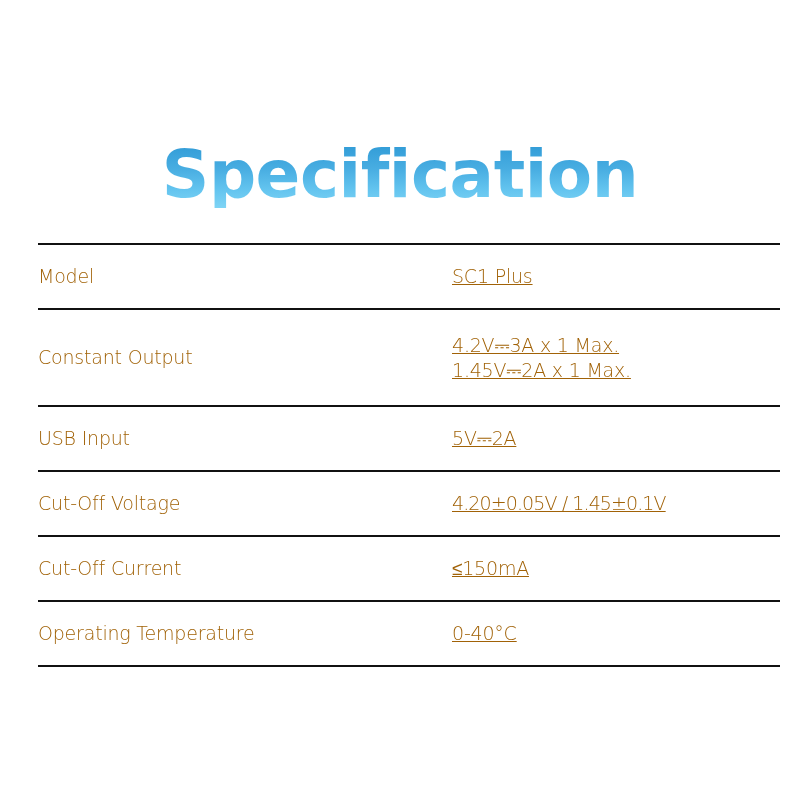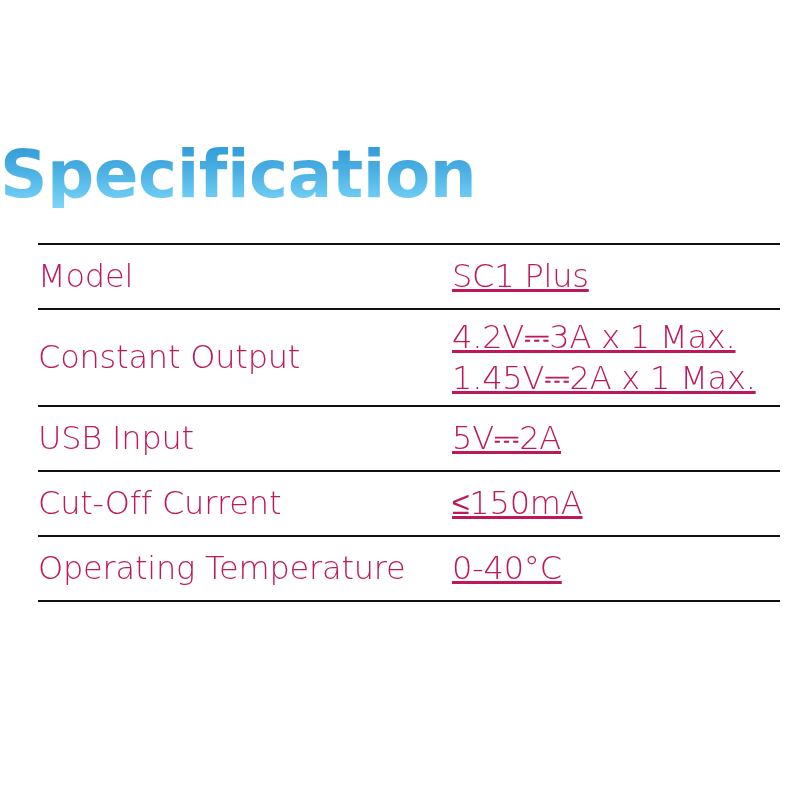--- a/index.html
+++ b/index.html
@@ -21,20 +21,21 @@
     background: #ffffff;
     box-sizing: border-box;
   }
 
   
   .title-wrap {
     position: absolute;
     left: 0;
     top: 142px;
     width: 800px;
+    text-align: center;
   }
   .title {
     display: inline-block;
     font-family: "DejaVu Sans", sans-serif;
     font-size: 66px;
     font-weight: bold;
     line-height: 1.0;
     letter-spacing: -0.5px;
     background: linear-gradient(to bottom, #2f9ad6 0%, #49aee2 42%, #63c4ef 72%, #7fd4f5 100%);
     -webkit-background-clip: text;
@@ -56,22 +57,22 @@
     border-top: 2.2px solid #111111;
   }
   .spec-table tr:last-child {
     border-bottom: 2.2px solid #111111;
   }
   .spec-table td {
     padding: 0;
     vertical-align: middle;
     font-family: "DejaVu Sans", sans-serif;
     font-weight: 300;
-    font-size: 32px;
-    color: #be185d;
+    font-size: 19px;
+    color: #a16207;
     line-height: 1.28;
     letter-spacing: -0.2px;
   }
   .cell-label {
     width: 414px;
     padding-left: 2px;
   }
   .cell-value {
     width: 328px;
     padding-left: 2px;
@@ -122,20 +123,26 @@
         </td>
       </tr>
 
       <tr class="row-single">
         <td class="cell-label">USB Input</td>
         <td class="cell-value">
           <span class="value-line">5V⎓2A</span>
         </td>
       </tr>
 
+      <tr class="row-single">
+        <td class="cell-label">Cut-Off Voltage</td>
+        <td class="cell-value tight">
+          <span class="value-line">4.20±0.05V / 1.45±0.1V</span>
+        </td>
+      </tr>
 
       <tr class="row-single">
         <td class="cell-label">Cut-Off Current</td>
         <td class="cell-value">
           <span class="value-line">≤150mA</span>
         </td>
       </tr>
 
       <tr class="row-single">
         <td class="cell-label">Operating Temperature</td>

